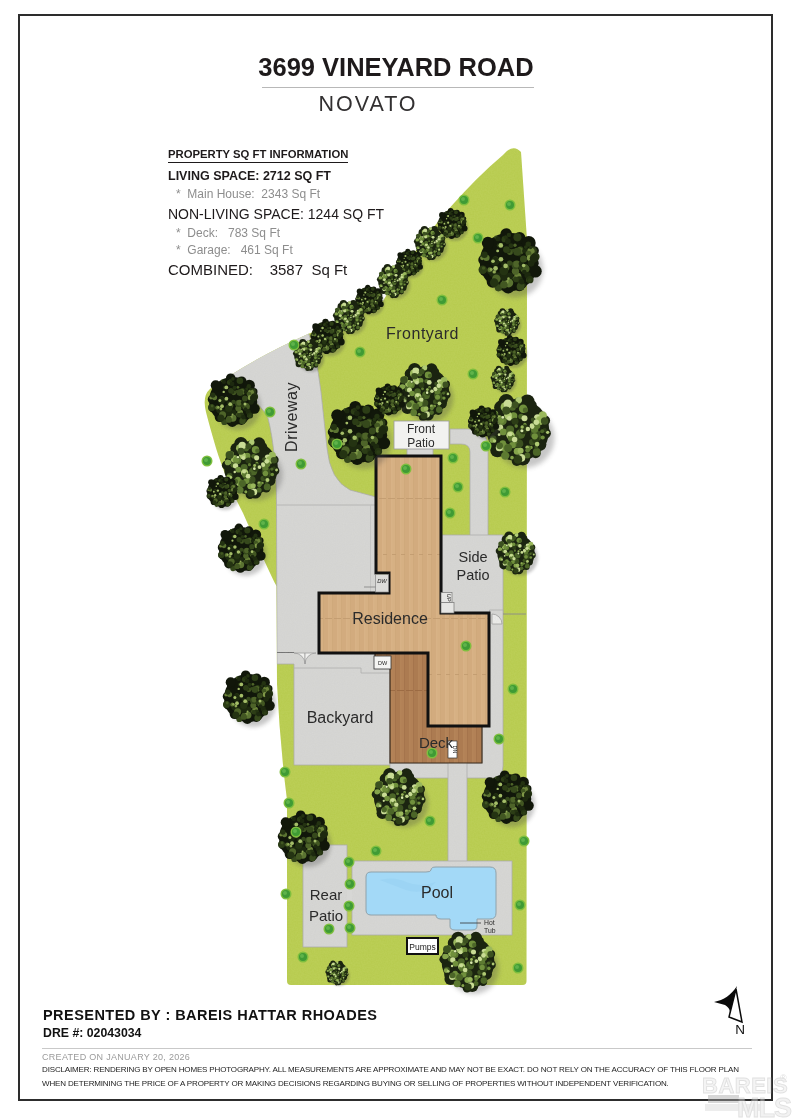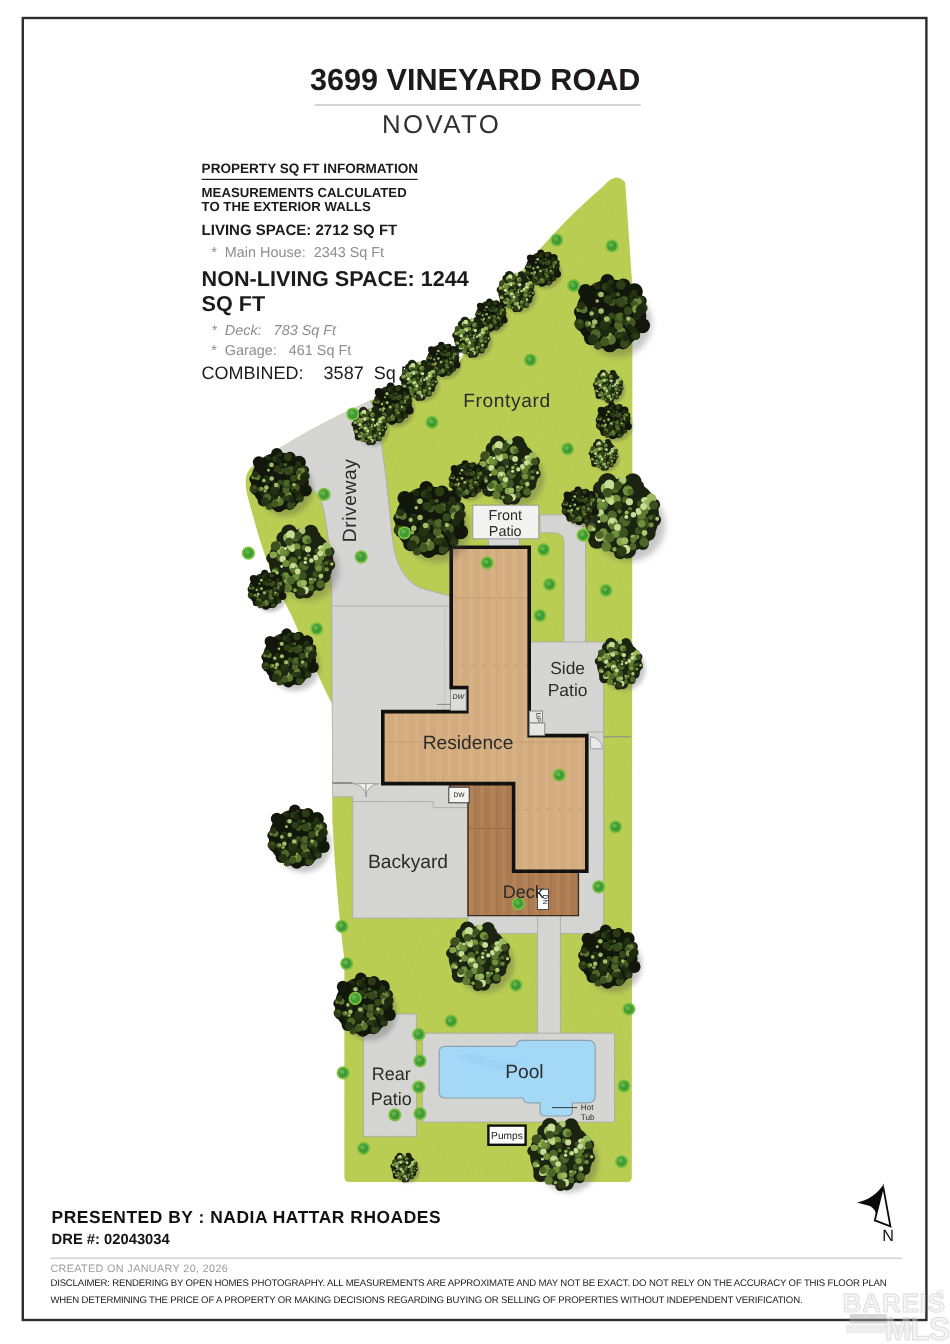--- a/index.html
+++ b/index.html
@@ -11,33 +11,32 @@
 <body>
 
 <div class="abs" style="left:18px;top:14px;width:751px;height:1083px;border:2px solid #2d2d2d;"></div>
 
 <div class="abs" style="left:0;top:53px;width:792px;text-align:center;font-size:25.5px;font-weight:bold;color:#1e1a1b;letter-spacing:0px;">3699 VINEYARD ROAD</div>
 
 <div class="abs" style="left:262px;top:87px;width:272px;height:1px;background:#b8b8b8;"></div>
 
 <div class="abs" style="left:0;top:92px;width:736px;text-align:center;font-size:21.5px;font-weight:normal;color:#323031;letter-spacing:2px;">NOVATO</div>
 
-<div class="abs" style="left:168px;top:131px;width:230px;color:#1e1a1b;">
+<div class="abs" style="left:168px;top:144px;width:230px;color:#1e1a1b;">
   
   <div style="font-size:11.3px;font-weight:bold;border-bottom:1.5px solid #1e1a1b;padding-bottom:2px;display:inline-block;">PROPERTY SQ FT INFORMATION</div>
   
-  <div style="font-size:11px;font-weight:bold;margin-top:5px;line-height:12px;">MEASUREMENTS CALCULATED<br>TO THE EXTERIOR WALLS</div>
   
   <div style="font-size:12.5px;font-weight:bold;margin-top:6px;">LIVING SPACE: 2712 SQ FT</div>
   
   <div style="font-size:12px;color:#8d8d8d;margin-top:4px;margin-left:8px;">*&nbsp;&nbsp;Main House:&nbsp;&nbsp;2343 Sq Ft</div>
   
-  <div style="font-size:18px;font-weight:bold;margin-top:5px;">NON-LIVING SPACE: 1244 SQ FT</div>
-  
-  <div style="font-size:12px;color:#8d8d8d;margin-top:4px;margin-left:8px;font-style:italic;">*&nbsp;&nbsp;Deck:&nbsp;&nbsp;&nbsp;783 Sq Ft</div>
+  <div style="font-size:14px;font-weight:normal;margin-top:5px;">NON-LIVING SPACE: 1244 SQ FT</div>
+  
+  <div style="font-size:12px;color:#8d8d8d;margin-top:4px;margin-left:8px;">*&nbsp;&nbsp;Deck:&nbsp;&nbsp;&nbsp;783 Sq Ft</div>
   
   <div style="font-size:12px;color:#8d8d8d;margin-top:3px;margin-left:8px;">*&nbsp;&nbsp;Garage:&nbsp;&nbsp;&nbsp;461 Sq Ft</div>
   
   <div style="font-size:15px;font-weight:normal;margin-top:4px;">COMBINED:&nbsp;&nbsp;&nbsp;&nbsp;3587&nbsp; Sq Ft</div>
 </div>
 
 <svg class="abs" style="left:0;top:0;" width="792" height="1120" viewBox="0 0 792 1120">
   <defs>
     <filter id="concNoise" x="-5%" y="-5%" width="110%" height="110%">
       <feTurbulence type="fractalNoise" baseFrequency="0.9" numOctaves="2" seed="7" result="n"></feTurbulence>
@@ -493,21 +492,21 @@
 
   <g opacity="0.45">
     <text x="702" y="1093" font-size="22" font-weight="bold" fill="#e8e8e8" stroke="#bcbcbc" stroke-width="0.9" letter-spacing="0.5">BAREIS</text>
     <text x="780" y="1081" font-size="9" fill="#bcbcbc">®</text>
     <rect x="708" y="1095" width="31" height="8" fill="#a8a8a8"></rect>
     <rect x="705" y="1104" width="55" height="7" fill="#d8d8d8"></rect>
     <text x="737" y="1117" font-size="27" font-weight="bold" fill="#e4e4e4" stroke="#bcbcbc" stroke-width="0.9" letter-spacing="-1">MLS</text>
   </g>
 </svg>
 
-<div class="abs" style="left:43px;top:1007px;font-size:14.5px;font-weight:bold;color:#111;letter-spacing:0.45px;">PRESENTED BY : NADIA HATTAR RHOADES</div>
+<div class="abs" style="left:43px;top:1007px;font-size:14.5px;font-weight:bold;color:#111;letter-spacing:0.45px;">PRESENTED BY : BAREIS HATTAR RHOADES</div>
 
 <div class="abs" style="left:43px;top:1026px;font-size:12.3px;font-weight:bold;color:#111;">DRE #: 02043034</div>
 
 <div class="abs" style="left:42px;top:1048px;width:710px;height:1px;background:#c9c9c9;"></div>
 
 <div class="abs" style="left:42px;top:1052px;font-size:9px;color:#9b9b9b;letter-spacing:0.3px;">CREATED ON JANUARY 20, 2026</div>
 
 <div class="abs" style="left:42px;top:1063px;font-size:8px;letter-spacing:-0.15px;color:#222;line-height:14px;width:762px;">DISCLAIMER: RENDERING BY OPEN HOMES PHOTOGRAPHY. ALL MEASUREMENTS ARE APPROXIMATE AND MAY NOT BE EXACT. DO NOT RELY ON THE ACCURACY OF THIS FLOOR PLAN<br>WHEN DETERMINING THE PRICE OF A PROPERTY OR MAKING DECISIONS REGARDING BUYING OR SELLING OF PROPERTIES WITHOUT INDEPENDENT VERIFICATION.</div>
 
 </body></html>

